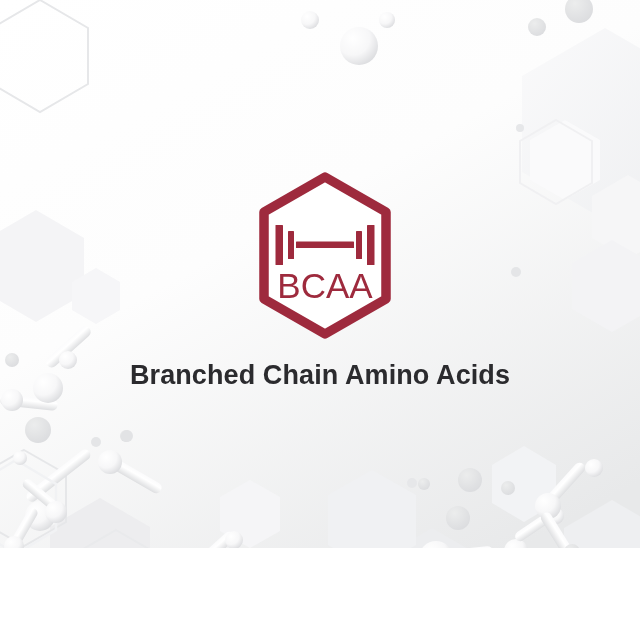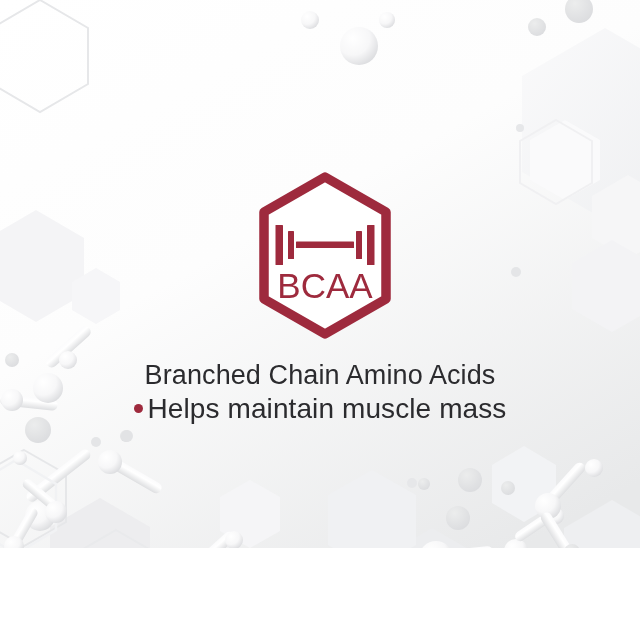--- a/index.html
+++ b/index.html
@@ -45,20 +45,21 @@
     text-align: center;
     line-height: 1.0;
   }
   .line1 {
     font-family: "Liberation Sans", sans-serif;
     font-size: 27px;
     color: #2b2b2e;
     letter-spacing: 0.1px;
     white-space: nowrap;
     display: block;
+    font-weight: bold;
   }
   .line2 {
     font-family: "Liberation Sans", sans-serif;
     font-size: 28px;
     color: #2b2b2e;
     letter-spacing: 0.1px;
     white-space: nowrap;
     display: block;
     margin-top: 6px;
   }
@@ -276,18 +277,15 @@
         <rect x="111" y="63" width="6" height="28" rx="0.6"></rect>
         <rect x="122" y="57" width="7.5" height="40" rx="0.6"></rect>
       </g>
 
       <text x="80" y="130" text-anchor="middle" font-family="Liberation Sans, sans-serif" font-size="35" fill="#9e2a3d">BCAA</text>
     </svg>
   </div>
 
   <div id="text-block">
     <span class="line1">Branched Chain Amino Acids</span>
-    <span class="line2">
-      <span class="bullet-dot"></span><span>Helps maintain muscle mass</span>
-    </span>
   </div>
 
 </div>
 
 </body></html>

